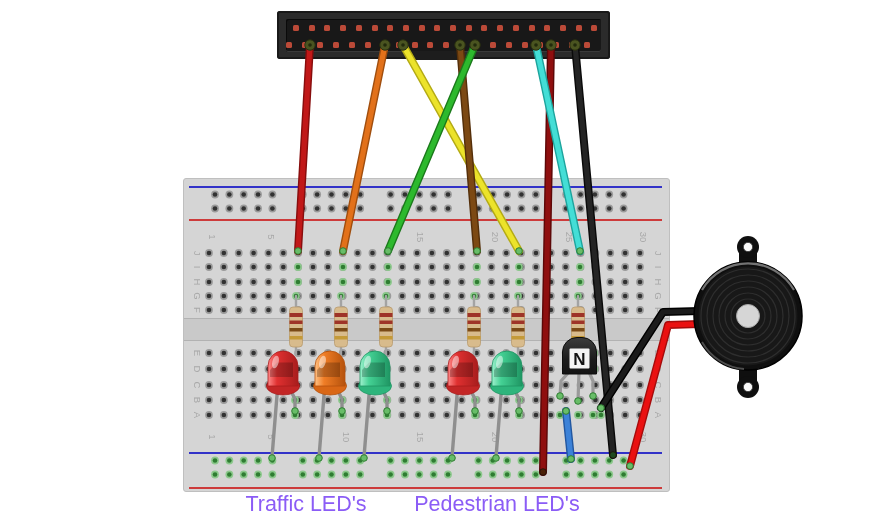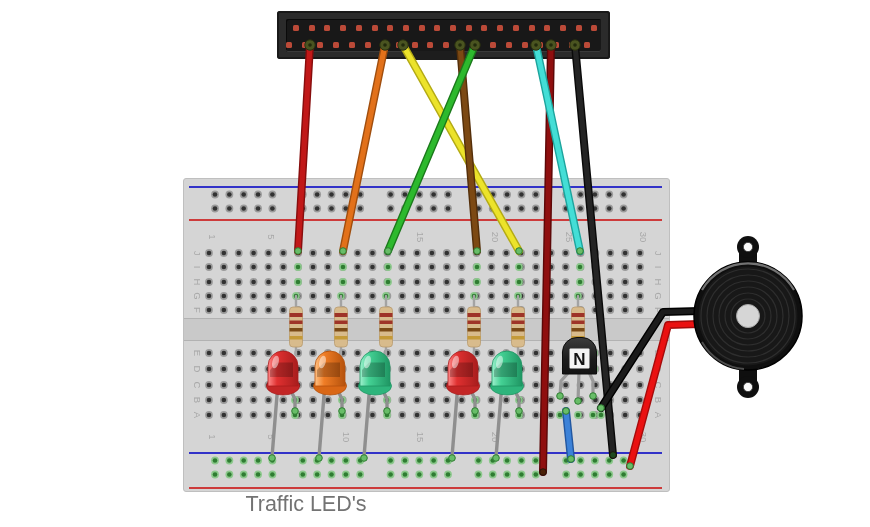--- a/index.html
+++ b/index.html
@@ -14,21 +14,21 @@
   .pin{position:absolute;width:6px;height:6px;background:#bb4a38;border-radius:1.5px;}
   .breadboard{position:absolute;left:183px;top:178px;width:485px;height:312px;background:#d5d5d5;
              border:1px solid #bfbfbf;border-radius:3px;z-index:1;}
   .divider{position:absolute;left:0;right:0;top:139px;height:21px;background:#c9c9c9;
              border-top:1px solid #b2b2b2;border-bottom:1px solid #b2b2b2;}
   .rail{position:absolute;left:5px;width:473px;height:2px;}
   .rail.blue{background:#3232c8;}
   .rail.red{background:#cd3b3b;}
   .rail.t-blue{top:7px;} .rail.t-red{top:40px;} .rail.b-blue{top:273px;} .rail.b-red{top:308px;}
   #overlay{position:absolute;left:0;top:0;z-index:5;pointer-events:none;}
-  .caption{position:absolute;transform:translateX(-50%);font-size:21.5px;color:#737373;
+  .caption{position:absolute;transform:translateX(-50%);font-size:21.5px;color:#8b5cf6;
            z-index:6;white-space:nowrap;top:492px;}
   .caption.traffic{left:306px;} .caption.pedestrian{left:497px;}
 </style>
 </head>
 <body>
 
 <div class="stage">
 
   <div id="connector" class="connector">
     <div class="recess"></div>
@@ -1212,13 +1212,14 @@
         <circle cx="748" cy="316" r="35" fill="none" stroke="#2e2e2e" stroke-width="1.2"></circle>
         <circle cx="748" cy="316" r="41" fill="none" stroke="#2e2e2e" stroke-width="1.2"></circle>
         <circle cx="748" cy="316" r="47" fill="none" stroke="#2e2e2e" stroke-width="1.2"></circle>
         <path d="M 702 290 A 53 53 0 0 1 794 290" stroke="#858585" stroke-width="2.2" fill="none" opacity="0.85"></path>
         <path d="M 702 342 A 53 53 0 0 0 744 369" stroke="#6a6a6a" stroke-width="2" fill="none" opacity="0.7"></path>
         <circle cx="748" cy="316" r="11.5" fill="#d6d6d6" stroke="#a6a6a6" stroke-width="1"></circle>
       </g>
     </svg>
 
   <div class="caption traffic">Traffic LED's</div>
+  <div class="caption pedestrian">Pedestrian LED's</div>
 </div>
 
 </body></html>

